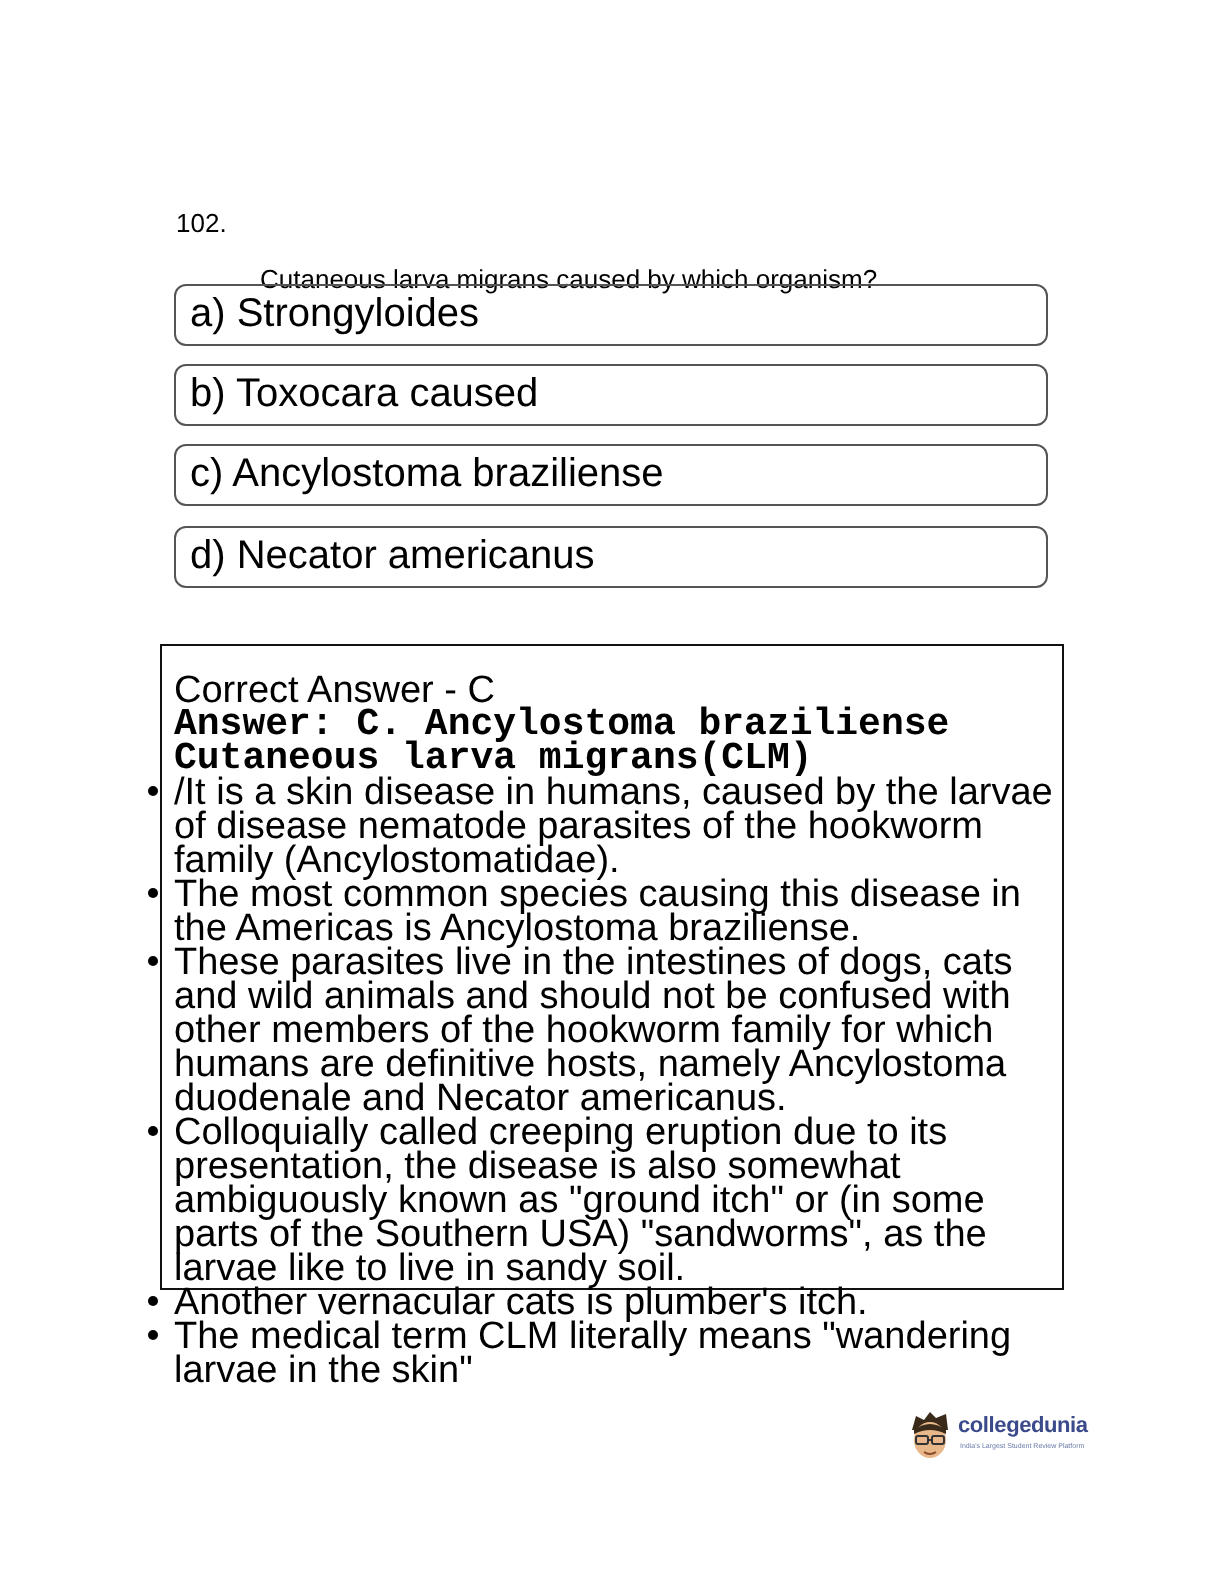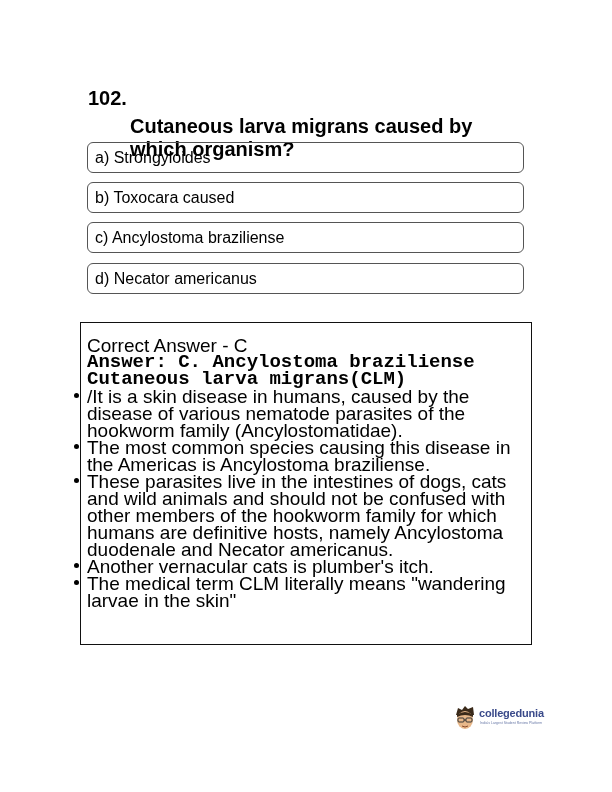--- a/index.html
+++ b/index.html
@@ -2,29 +2,29 @@
 <html><head>
 <meta charset="utf-8">
 <style>
   html, body { margin: 0; padding: 0; }
   body {
     width: 612px; height: 792px; background: #ffffff; position: relative;
     font-family: "Liberation Sans", sans-serif; color: #000;
     overflow: hidden;
   }
   .question {
-    position: absolute; left: 88px; top: 87px; width: 440px;
-    font-weight: bold; font-size: 20px; line-height: 23px;
+    position: absolute; left: 88px; top: 100px; width: 440px;
+    font-weight: normal; font-size: 13px; line-height: 23px;
   }
   .question .num { position: absolute; left: 0; top: 0; }
   .question .text { display: block; padding-left: 42px; margin-top: 28px; }
   .option {
     position: absolute; left: 87px; width: 437px; height: 31px;
     border: 1px solid #555; border-radius: 6px; box-sizing: border-box;
-    font-size: 16px; line-height: 29px; padding-left: 7px;
+    font-size: 20px; line-height: 29px; padding-left: 7px;
   }
   .answer-box {
     position: absolute; left: 80px; top: 322px; width: 452px; height: 323px;
     border: 1px solid #111; box-sizing: border-box;
   }
   .answer-content {
     position: absolute; left: 87px; top: 337px; width: 440px;
     font-size: 19px; line-height: 17px;
   }
   .answer-content .bold { font-weight: bold; font-family: Liberation Mono, monospace; }
@@ -61,23 +61,24 @@
 <div class="option" style="top:182px;">b) Toxocara caused</div>
 <div class="option" style="top:222px;">c) Ancylostoma braziliense</div>
 <div class="option" style="top:263px;">d) Necator americanus</div>
 
 <div class="answer-box"></div>
 <div class="answer-content">
   <div>Correct Answer - C</div>
   <div class="bold">Answer: C. Ancylostoma braziliense</div>
   <div class="bold">Cutaneous larva migrans(CLM)</div>
   <ul class="bullets">
-    <li><span class="dot"></span><span>/It is a skin disease in humans, caused by the disease of various nematode parasites of the hookworm family (Ancylostomatidae).</span></li>
+    <li><span class="dot"></span><span>/It is a skin disease in humans, caused by the larvae of disease nematode parasites of the hookworm family (Ancylostomatidae).</span></li>
     <li><span class="dot"></span><span>The most common species causing this disease in the Americas is Ancylostoma braziliense.</span></li>
     <li><span class="dot"></span><span>These parasites live in the intestines of dogs, cats and wild animals and should not be confused with other members of the hookworm family for which humans are definitive hosts, namely Ancylostoma duodenale and Necator americanus.</span></li>
+    <li><span class="dot"></span><span>Colloquially called creeping eruption due to its presentation, the disease is also somewhat ambiguously known as "ground itch" or (in some parts of the Southern USA) "sandworms", as the larvae like to live in sandy soil.</span></li>
     <li><span class="dot"></span><span>Another vernacular cats is plumber's itch.</span></li>
     <li><span class="dot"></span><span>The medical term CLM literally means "wandering larvae in the skin"</span></li>
   </ul>
 </div>
 
 <div class="logo">
   <svg class="avatar" viewBox="0 0 22 26">
     <path d="M2 10 L4 3 L8 5 L11 1 L14 4 L19 2 L20 10 Z" fill="#3a2a1a"></path>
     <ellipse cx="11" cy="15" rx="8" ry="9" fill="#e8b88a"></ellipse>
     <path d="M3 10 Q11 4 19 10 L19 12 Q11 8 3 12 Z" fill="#3a2a1a"></path>

